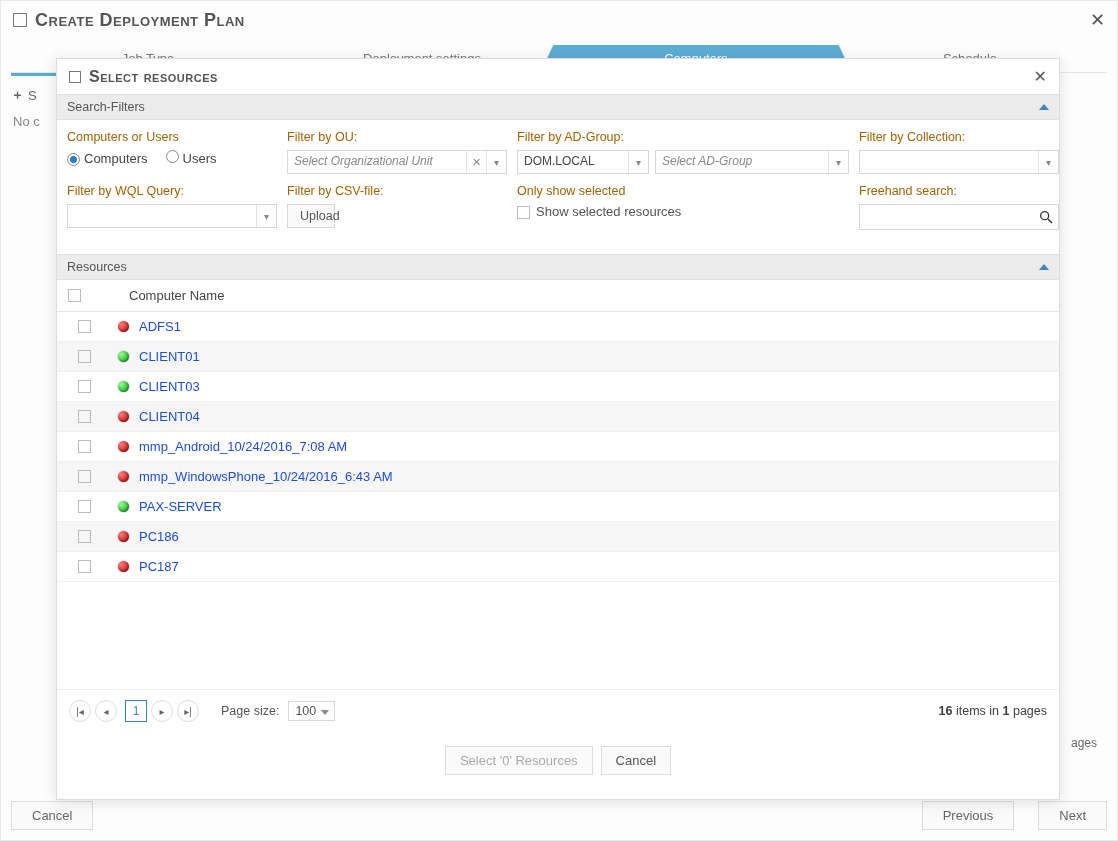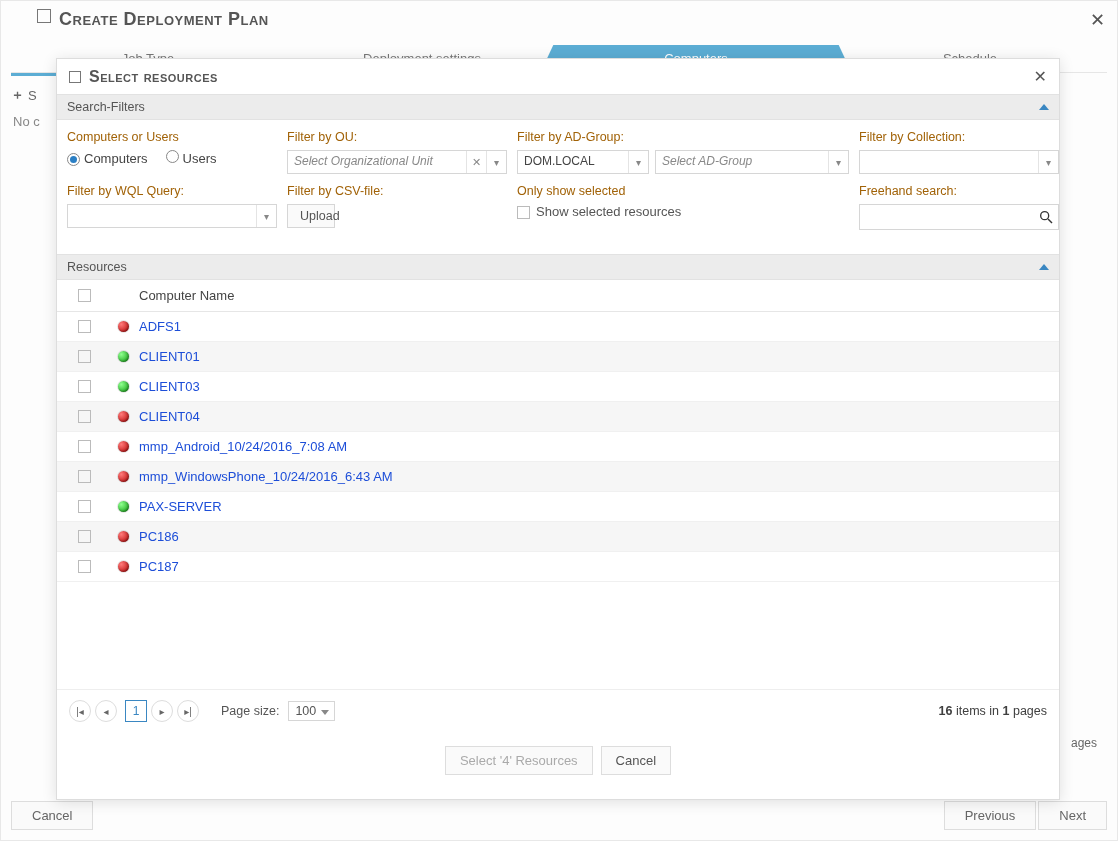--- a/index.html
+++ b/index.html
@@ -1,37 +1,37 @@
 <!DOCTYPE html>
 <html><head>
 <meta charset="utf-8">
 <style>
 * { box-sizing: border-box; margin: 0; padding: 0; font-family: "Segoe UI", Arial, sans-serif; }
 body { background: #fff; width: 1118px; height: 841px; position: relative; overflow: hidden; }
 
 .main-window { position: absolute; inset: 0; background: #fdfdfd; border: 1px solid #e8e8e8; }
-.main-header { display: flex; align-items: flex-start; padding: 8px 12px 6px 12px; margin-left: 24px; }
+.main-header { display: flex; align-items: center; padding: 8px 12px 6px 12px; }
 .main-header .wicon { width:14px; height:14px; border:1px solid #777; margin-right:8px; }
 .main-title { font-size: 18px; font-variant: small-caps; letter-spacing: 0.5px; color: #555; font-weight: 600; }
 .main-close { margin-left:auto; font-size:18px; color:#555; cursor:pointer; }
 
 .tabs { display:flex; margin: 4px 10px 0 10px; border-bottom:1px solid #e6e6e6; height:32px; align-items:flex-end; }
 .tab { flex:1; text-align:center; font-size:13px; color:#777; padding-bottom:6px; position:relative; }
 .tab.active { color:#fff; background:#5cadd4; padding:6px 0; border-radius:2px 2px 0 0; }
 .tab.active::after { content:""; position:absolute; right:-12px; top:0; bottom:0; width:24px; background:#5cadd4; transform:skewX(25deg); }
 .tab.active::before { content:""; position:absolute; left:-12px; top:0; bottom:0; width:24px; background:#5cadd4; transform:skewX(-25deg); }
 .progress-bar { height:3px; background:#5cadd4; width:50px; margin-left:10px; }
 
 .bg-add { margin:10px 10px; font-size:13px; color:#666; display:flex; align-items:center; }
 .bg-add .plus { font-weight:bold; margin-right:4px; }
 .bg-empty { margin: 8px 12px; font-size:13px; color:#888; }
 
 .bg-footer { position:absolute; bottom:10px; left:10px; right:10px; display:flex; justify-content:space-between; }
 .bg-footer .btn { border:1px solid #ddd; background:#fafafa; padding:6px 20px; font-size:13px; color:#666; }
-.bg-footer .right { display:flex; gap:2px; }
+.bg-footer .right { display:flex; gap:24px; }
 
 .bg-pager { position:absolute; bottom:90px; left:20px; right:20px; font-size:12px; color:#666; display:flex; align-items:center; }
 .bg-pager .ritems { margin-left:auto; }
 
 
 .modal { position:absolute; left:56px; top:58px; width:1004px; height:742px; background:#fff; border:1px solid #ddd; box-shadow:0 2px 14px rgba(0,0,0,0.12); display:flex; flex-direction:column; }
 .modal-header { display:flex; align-items:center; padding:8px 12px; }
 .modal-header .wicon { width:12px; height:12px; border:1px solid #777; margin-right:8px; }
 .modal-title { font-size:16px; font-variant: small-caps; color:#555; font-weight:600; letter-spacing:0.5px; }
 .modal-close { margin-left:auto; font-size:16px; color:#555; cursor:pointer; }
@@ -55,21 +55,21 @@
 
 .uploadbtn { border:1px solid #d6d6d6; background:#fafafa; padding:3px 12px; font-size:12.5px; color:#555; width:48px; height:24px; }
 
 .searchbox { display:flex; border:1px solid #d6d6d6; height:26px; }
 .searchbox input { flex:1; border:none; outline:none; padding:3px 6px; font-size:12.5px; }
 .searchbox .sicon { width:26px; display:flex; align-items:center; justify-content:center; }
 
 .chk { width:13px; height:13px; border:1px solid #bbb; display:inline-block; vertical-align:middle; margin-right:6px; }
 
 .grid-area { flex:1; display:flex; flex-direction:column; min-height:0; }
-.grid-head { display:flex; align-items:center; padding:8px 10px; font-size:13px; color:#444; border-bottom:1px solid #e6e6e6; }
+.grid-head { display:flex; align-items:center; padding:8px 0; font-size:13px; color:#444; border-bottom:1px solid #e6e6e6; }
 .grid-head .col-chk { width:40px; display:flex; justify-content:center; }
 .grid-head .col-status { width:32px; }
 .grid-body { flex:1; overflow-y:scroll; }
 .grow { display:flex; align-items:center; padding:7px 10px; font-size:13px; color:#1d4ed8; border-bottom:1px solid #f0f0f0; }
 .grow:nth-child(even){ background:#f6f6f6; }
 .grow .col-chk { width:40px; display:flex; justify-content:center; }
 .grow .col-status { width:32px; display:flex; justify-content:center; }
 .dot { width:11px; height:11px; border-radius:50%; box-shadow: inset -1px -1px 2px rgba(0,0,0,0.35), 0 0 0 1px rgba(0,0,0,0.1); }
 .dot.red { background: radial-gradient(circle at 30% 30%, #ff7a7a, #b20000); }
 .dot.green { background: radial-gradient(circle at 30% 30%, #8fff8f, #0a9a0a); }
@@ -324,16 +324,16 @@
       <span class="summary">
         <b>16</b>
         <span>items in</span>
         <b>1</b>
         <span>pages</span>
       </span>
     </div>
   </div>
 
   <div class="modal-actions">
-    <button class="mbtn disabled">Select '4' Resources</button>
+    <button class="mbtn disabled">Select '0' Resources</button>
     <button class="mbtn">Cancel</button>
   </div>
 </div>
 
 </body></html>

